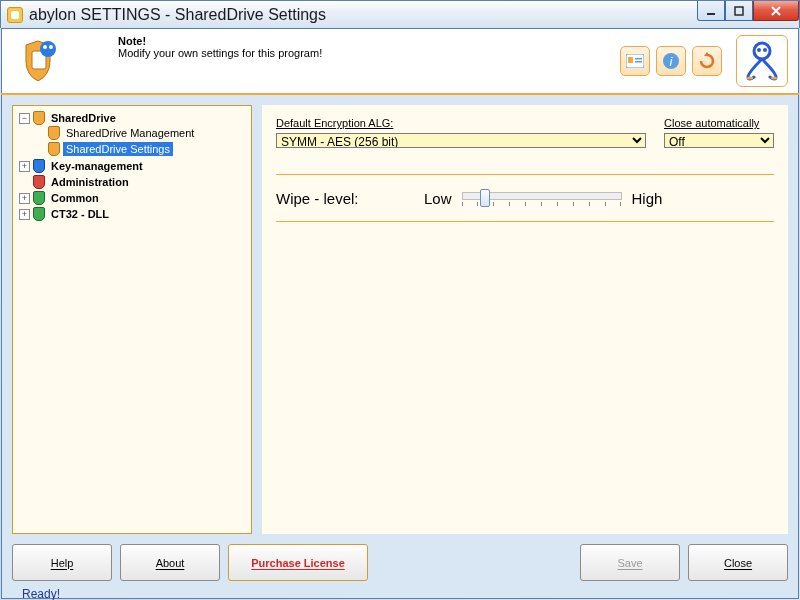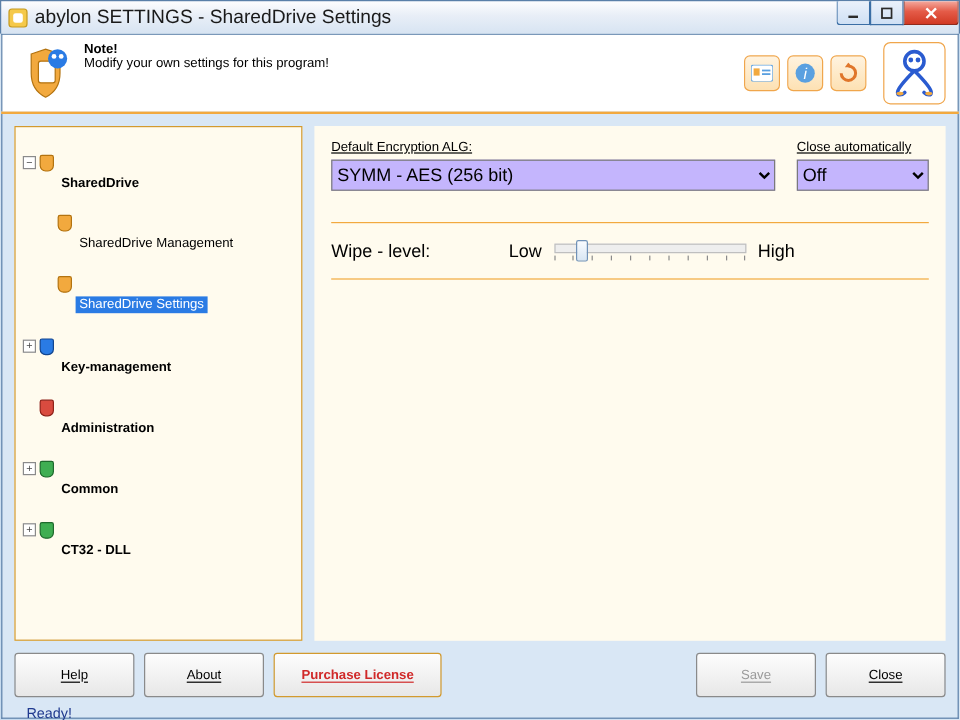--- a/index.html
+++ b/index.html
@@ -10,51 +10,51 @@
 .titlebar .ticon{ width:16px; height:16px; background:#f5c94a; border-radius:3px; display:inline-block; margin-right:6px; border:1px solid #c69a1e; position:relative;}
 .titlebar .ticon:before{content:""; position:absolute; inset:3px; background:#fff; border-radius:2px;}
 .titlebar .title { font-size:16px; color:#1a1a1a; }
 .winbtns{ position:absolute; right:0; top:0; display:flex; height:20px;}
 .winbtn{ width:28px; height:20px; border:1px solid #3a6ea5; border-top:none; background:linear-gradient(#eaf1fb,#cfe0f4); display:flex; align-items:center; justify-content:center;}
 .winbtn.min{border-radius:0 0 0 3px;}
 .winbtn.close{background:linear-gradient(#f4a89d,#e45b48 45%,#d13a24); border-color:#8f2b1c; border-radius:0 0 3px 0; width:46px;}
 .winbtn svg{display:block;}
 
 
-.header { background:#fff; margin:0 1px; border-top:1px solid #5a7fa8; padding:6px 10px 6px 10px; display:flex; align-items:flex-start; border-left:1px solid #5a7fa8; border-right:1px solid #5a7fa8;}
+.header { background:#fff; margin:0 1px; border-top:1px solid #5a7fa8; padding:6px 10px 6px 10px; display:flex; align-items:flex-start; border-left:1px solid #5a7fa8; border-right:1px solid #5a7fa8;gap:48px;}
 .logo { width:52px; height:52px; display:flex; align-items:center; justify-content:center; }
 .note { margin-left:6px; font-size:11px; color:#000; }
 .note .note-title{font-weight:bold;}
 .header-right{ margin-left:auto; display:flex; gap:6px; align-items:center;}
 .hbtn{ width:30px; height:30px; border:1px solid #f0a64c; border-radius:5px; background:linear-gradient(#fff3df,#fde1b3); display:flex; align-items:center; justify-content:center;}
 .logo-right{ width:52px; height:52px; border:1px solid #f0a64c; border-radius:6px; background:#fff; display:flex; align-items:center; justify-content:center; margin-left:8px;}
 .orange-rule{height:2px; background:#f2a93e; margin:0 1px;}
 
 
 .outer{ background:#d9e7f5; border:1px solid #5a7fa8; border-top:none; margin:0 1px; padding:10px 10px 8px 10px; height:calc(600px - 28px - 66px - 2px);}
 .body { display:flex; gap:10px; height:calc(100% - 56px);}
 .tree { width:240px; background:#fffbee; border:1px solid #d39a2e; font-size:11px; padding:4px 2px; height:100%; overflow:auto;}
 .tree ul{list-style:none; padding-left:0;}
 .tree li{ white-space:nowrap; padding:1px 0 1px 4px;}
 .tree .row{display:flex; align-items:center; gap:2px;}
 .tree .tw{width:11px; height:11px; border:1px solid #8a8a8a; background:#fff; font-size:9px; line-height:9px; text-align:center; color:#4a4a4a; cursor:pointer;}
 .tree .sp{width:11px; display:inline-block;}
 .tree .ic{width:14px; height:14px; display:inline-flex; align-items:center; justify-content:center;}
-.tree .lbl{padding:1px 3px;margin-top:35px;}
+.tree .lbl{padding:1px 3px;}
 .tree .lbl.sel{background:#2a7be4; color:#fff;}
 .tree .bold{font-weight:bold;}
 .tree ul ul{padding-left:24px;}
 
 .content{ flex:1; background:#fffbee; border-bottom:2px solid transparent; padding:12px 14px 6px 14px; height:100%;}
 .row1{ display:flex; gap:18px; align-items:flex-end;}
 .field{ display:flex; flex-direction:column; font-size:11px;}
 .field.enc{flex:1;}
 .field.close-auto{width:110px;}
 .field label{margin-bottom:4px;text-decoration:underline;}
-select{ font-size:15px; height:26px; border:1px solid #7a7a7a; background:#c4b5fd;}
+select{ font-size:12px; height:15px; border:1px solid #7a7a7a; background:#fef9c3;}
 .orange-sep{border-top:1px solid #f2a93e; margin:26px 0 14px 0;}
 .wipe{display:flex; align-items:center; gap:18px; font-size:15px;}
 .wipe .lab{width:130px;}
 .wipe .low{text-align:right;}
 .slider-wrap{display:flex; align-items:flex-end; gap:10px;}
 .slider{ position:relative; width:160px; height:18px;}
 .slider .track{position:absolute; left:0; right:0; top:3px; height:8px; background:#eee; border:1px solid #bfbfbf;}
 .slider .ticks{position:absolute; left:0; right:0; top:13px; display:flex; justify-content:space-between;}
 .slider .ticks i{width:1px; height:4px; background:#8a8a8a;}
 .slider .thumb{position:absolute; top:0; left:18px; width:10px; height:18px; background:linear-gradient(#fafcff,#d8e6f3); border:1px solid #6f91b8; border-radius:2px;}

